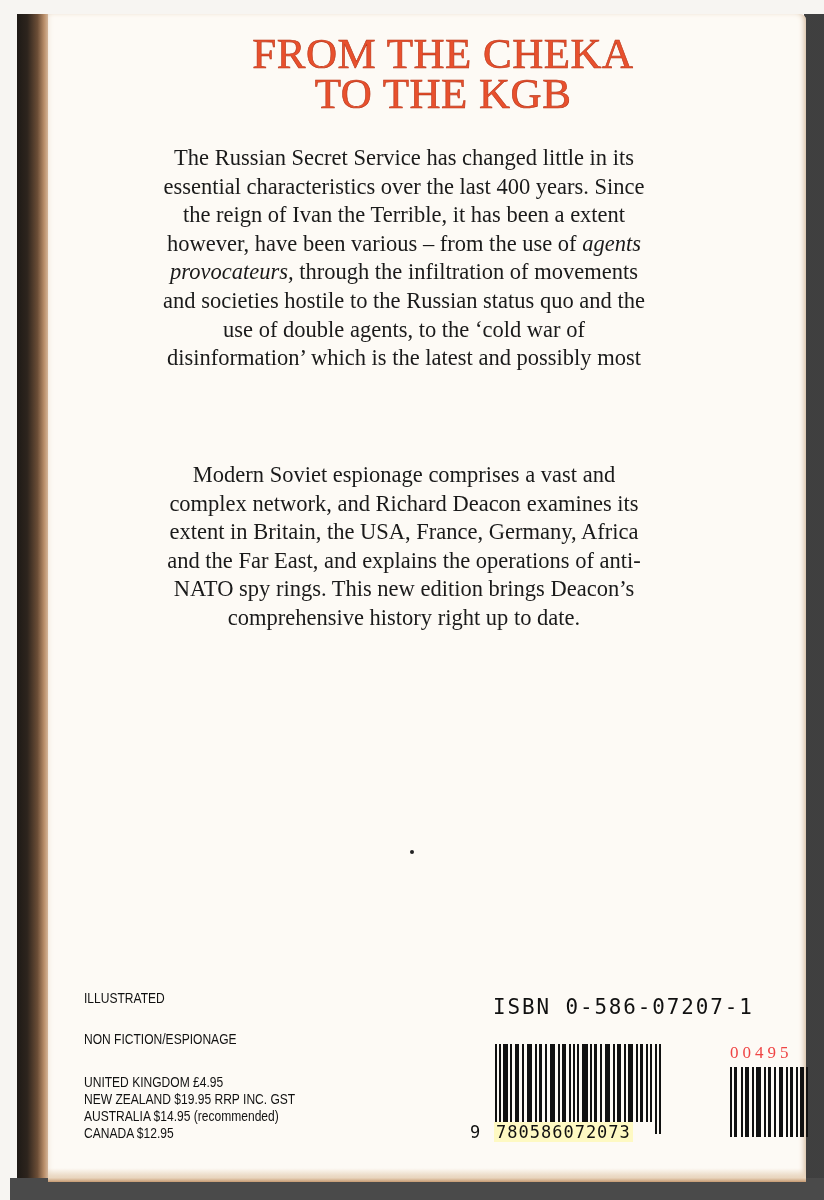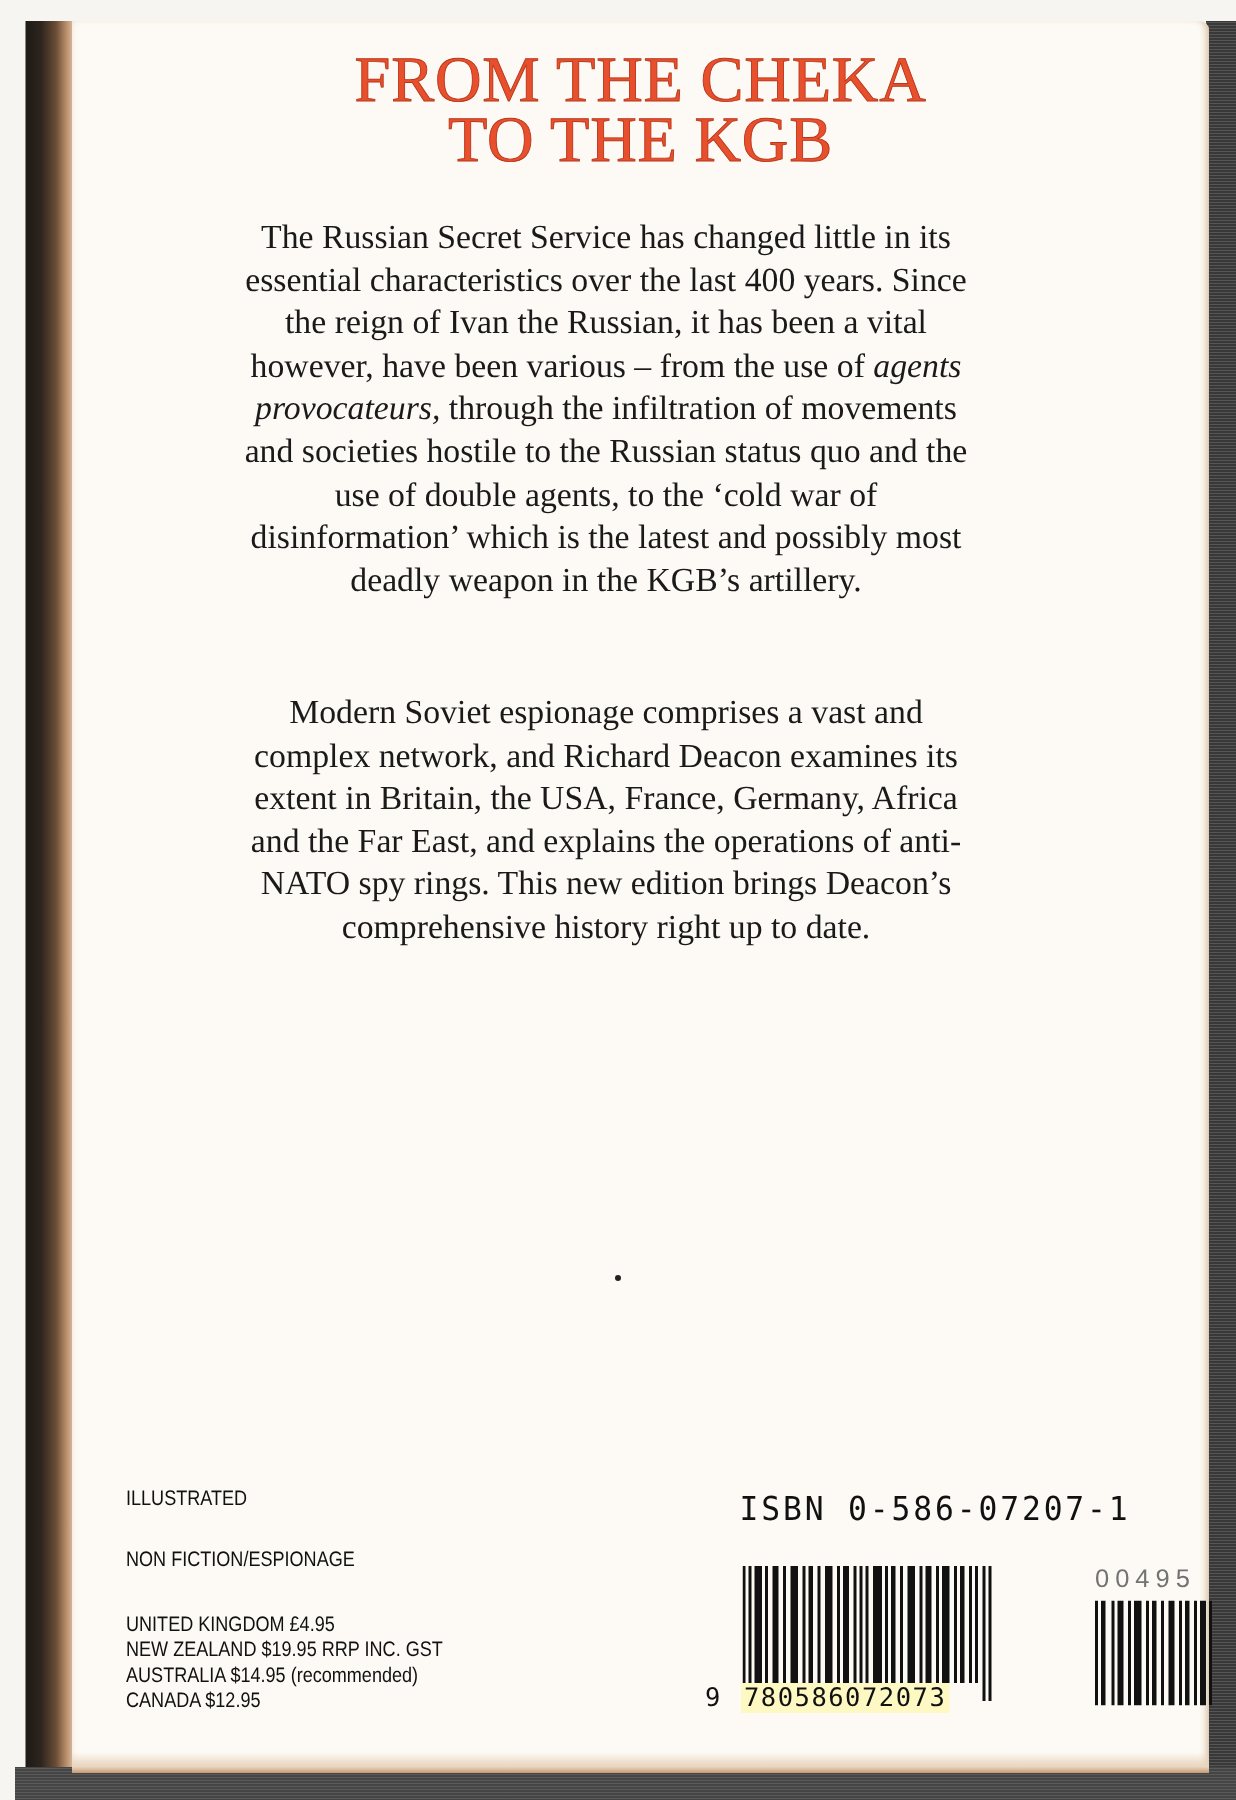--- a/index.html
+++ b/index.html
@@ -27,21 +27,21 @@
       border-top-right-radius: 6px;
       box-shadow: inset 0 -6px 8px -4px #c9a887, inset -4px 0 6px -3px #d4b89a;
     }
     .cover-wear {
       position: absolute; left: 0; bottom: 0; width: 100%; height: 14px;
       background: linear-gradient(180deg, rgba(253,250,245,0) 0%, #e9d6bf 70%, #c69a72 100%);
     }
     .title {
       position: absolute; left: 0; top: 20px; width: 758px; text-align: center;
       color: #e8502d; font-family: "Liberation Serif", serif;
-      font-size: 43px; line-height: 40px; letter-spacing: 0.5px;
+      font-size: 43px; line-height: 40px; letter-spacing: 0.5px; padding-left: 16px;
       -webkit-text-stroke: 0.6px #b8361a;
     }
     .para {
       position: absolute; left: 0; width: 712px; text-align: center;
       color: #1a1a1a; font-size: 22.5px; line-height: 28.6px;
     }
     .para1 { top: 130px; }
     .para2 { top: 447px; }
     .para i { font-style: italic; }
     .speck { position: absolute; width: 4px; height: 4px; background: #222; border-radius: 50%; }
@@ -58,22 +58,22 @@
       font-family: "DejaVu Sans Mono", monospace; font-size: 22px; letter-spacing: 2px;
       transform: scaleX(0.95); transform-origin: left top;
     }
     .barcode-main {
       position: absolute; left: 447px; top: 1030px; width: 168px; height: 90px;
     }
     .barcode-addon {
       position: absolute; left: 682px; top: 1053px; width: 78px; height: 70px;
     }
     .addon-digits {
-      position: absolute; left: 682px; top: 1029px; color: #737373;
-      font-family: Liberation Sans, sans-serif; font-size: 17px; letter-spacing: 4px; text-align: right;
+      position: absolute; left: 682px; top: 1029px; color: #ef4444;
+      font-family: Liberation Serif, serif; font-size: 17px; letter-spacing: 4px; text-align: right;
     }
     .ean-first {
       position: absolute; left: 422px; top: 1108px; color: #111;
       font-family: "DejaVu Sans Mono", monospace; font-size: 17px;
     }
     .ean-digits {
       position: absolute; left: 446px; top: 1108px; color: #111;
       font-family: "DejaVu Sans Mono", monospace; font-size: 17px; letter-spacing: 1px;
       background: #fef9c3; padding: 0 2px;
     }
@@ -90,27 +90,26 @@
   <div class="cover-wear"></div>
 
   <div class="title">
     <div>FROM THE CHEKA</div>
     <div>TO THE KGB</div>
   </div>
 
   <div class="para para1">
     <div>The Russian Secret Service has changed little in its</div>
     <div>essential characteristics over the last 400 years. Since</div>
-    <div>the reign of Ivan the Russian, it has been a vital</div>
+    <div>the reign of Ivan the Terrible, it has been a extent</div>
     <div><span>however, have been various – from the use of </span><i>agents</i></div>
     <div><i>provocateurs,</i><span> through the infiltration of movements</span></div>
     <div>and societies hostile to the Russian status quo and the</div>
     <div>use of double agents, to the ‘cold war of</div>
     <div>disinformation’ which is the latest and possibly most</div>
-    <div>deadly weapon in the KGB’s artillery.</div>
   </div>
 
   <div class="para para2">
     <div>Modern Soviet espionage comprises a vast and</div>
     <div>complex network, and Richard Deacon examines its</div>
     <div>extent in Britain, the USA, France, Germany, Africa</div>
     <div>and the Far East, and explains the operations of anti-</div>
     <div>NATO spy rings. This new edition brings Deacon’s</div>
     <div>comprehensive history right up to date.</div>
   </div>

